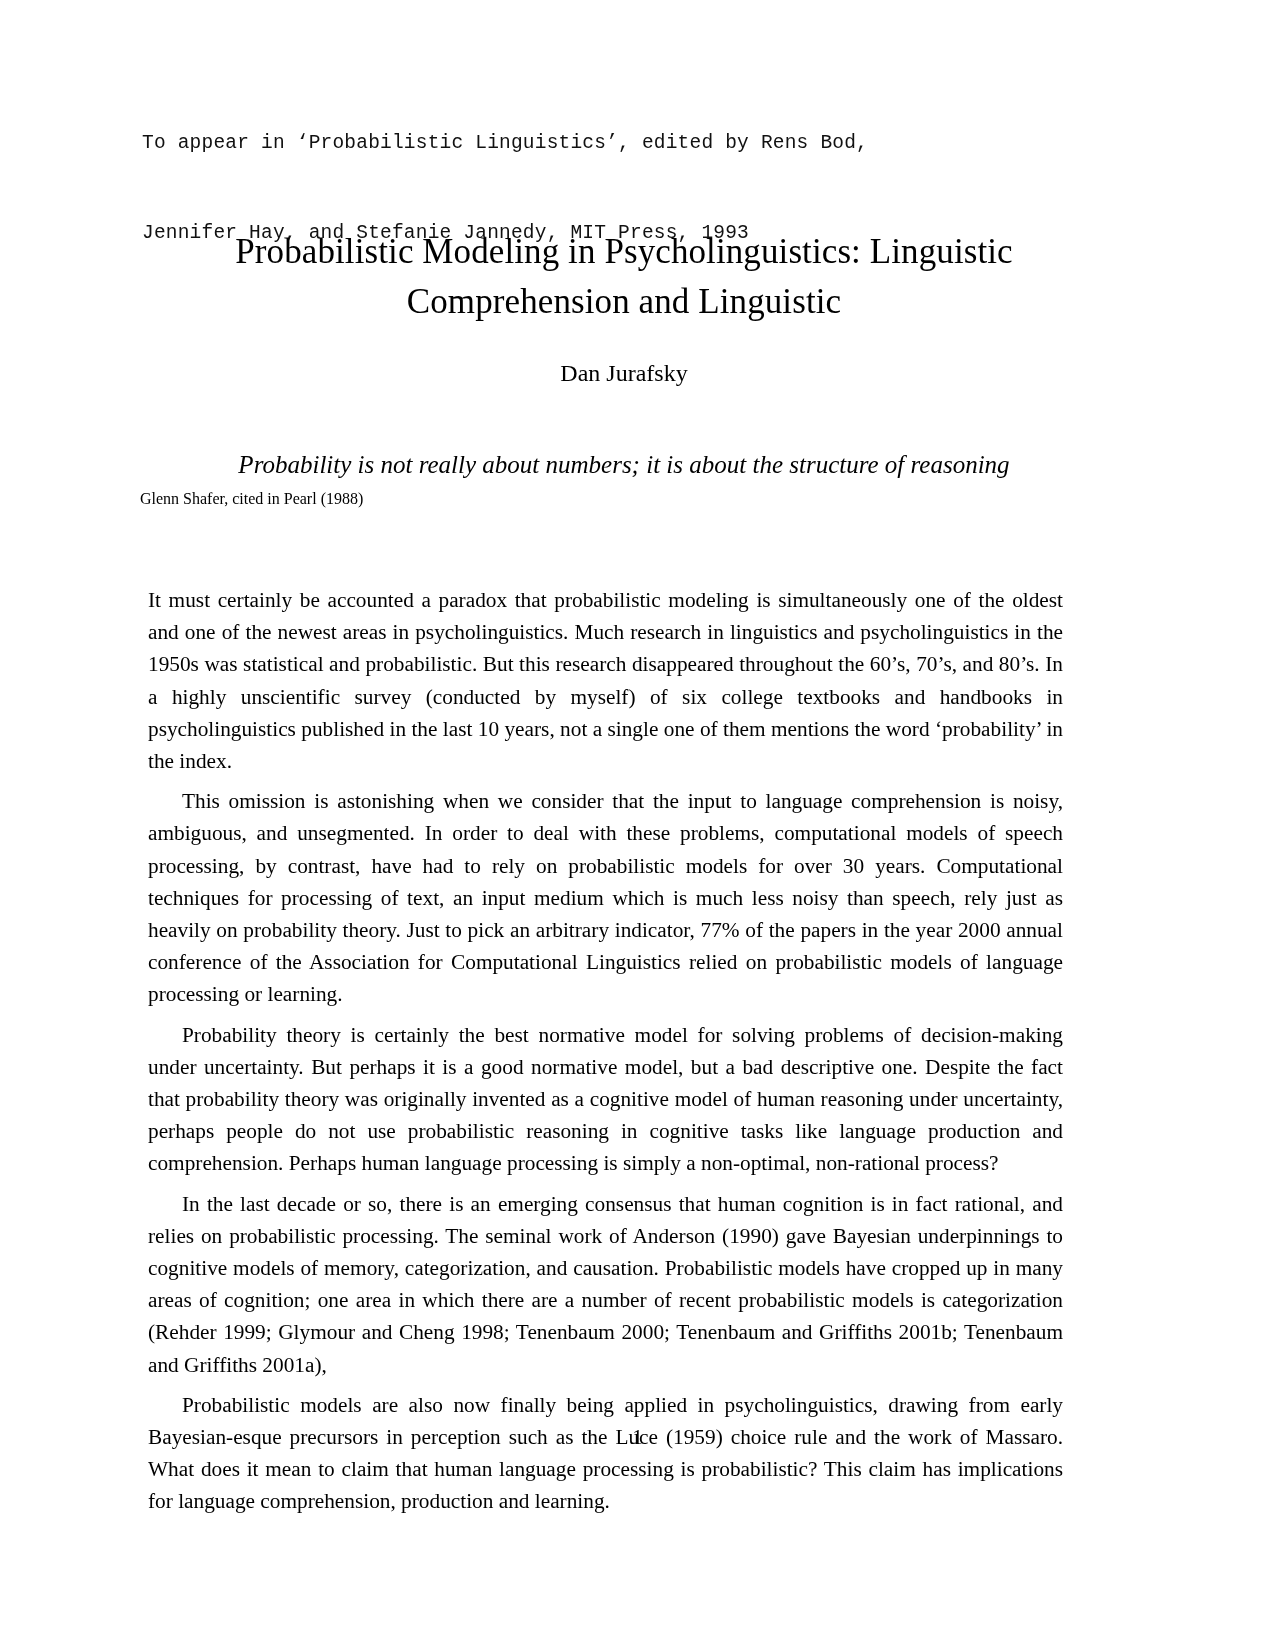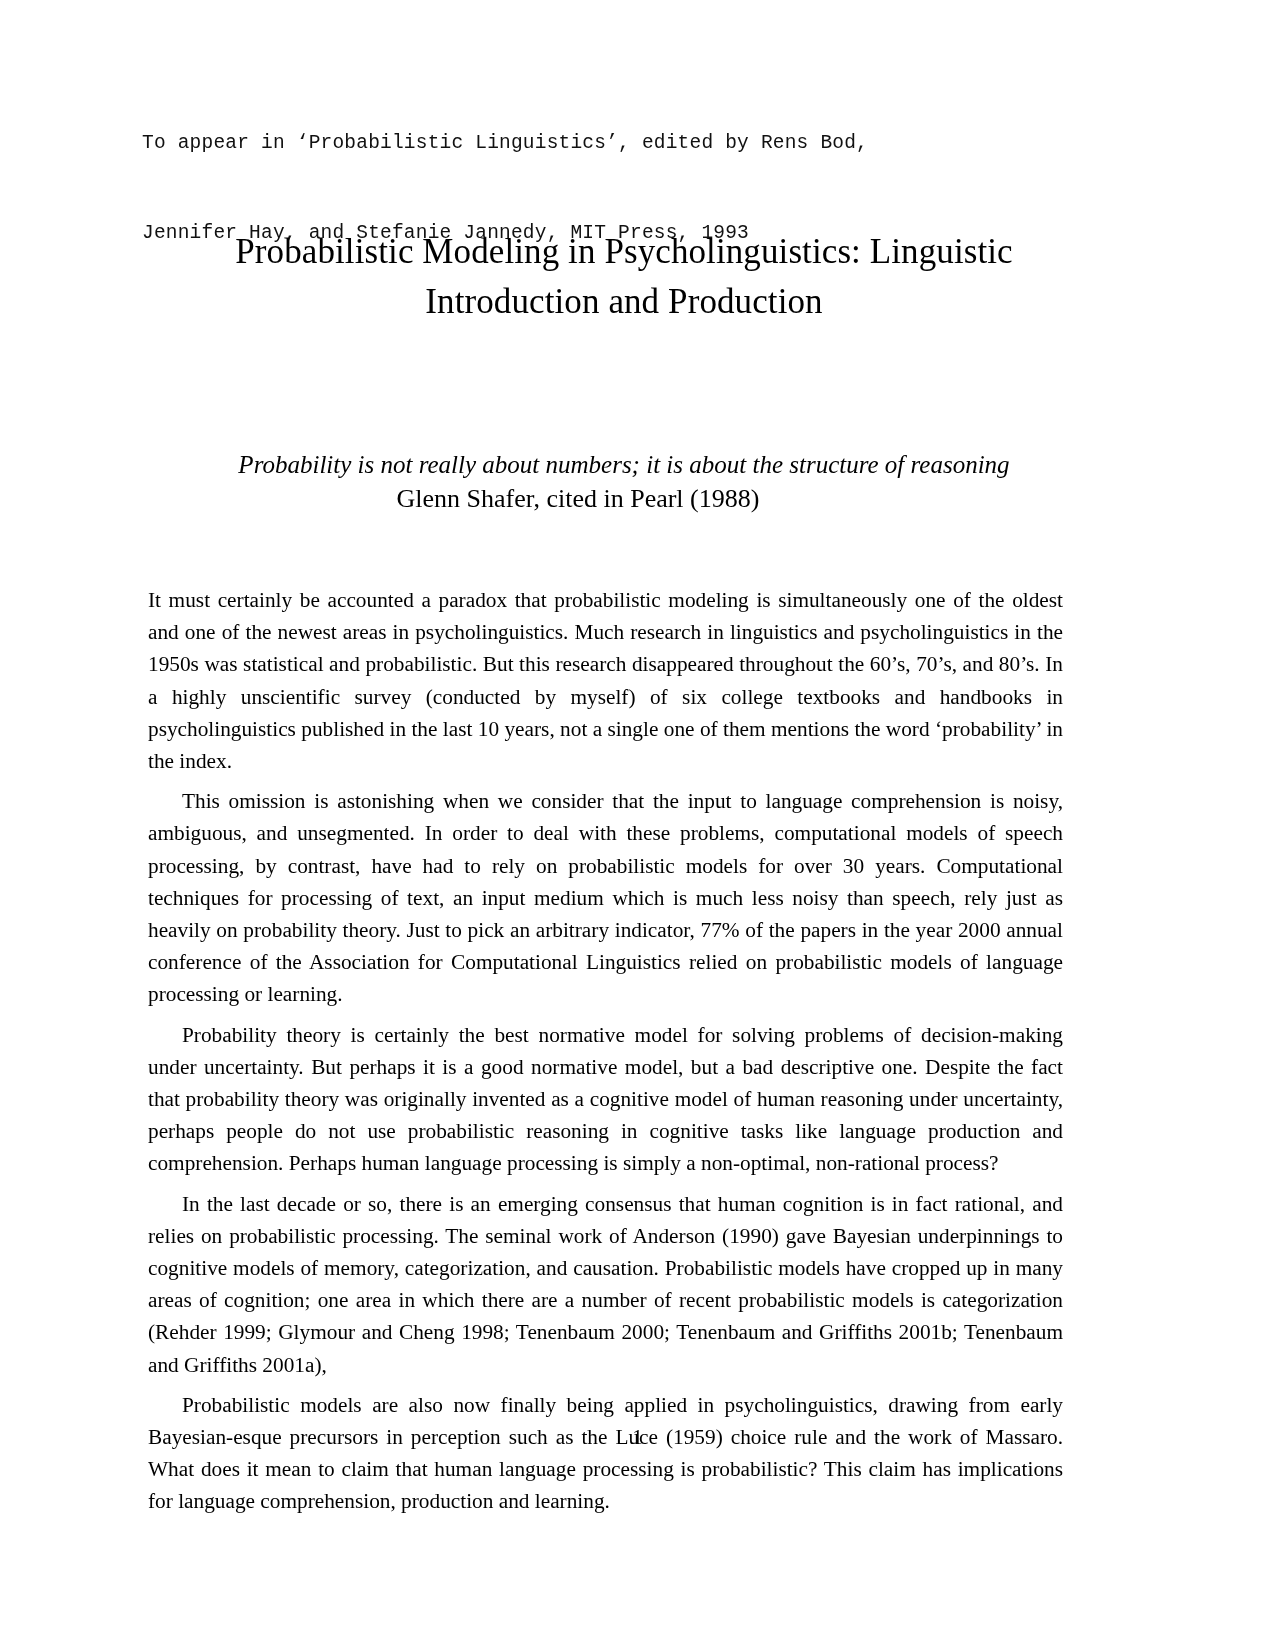--- a/index.html
+++ b/index.html
@@ -75,22 +75,22 @@
   }
   .epigraph-quote {
     font-style: italic;
     font-size: 25px;
     line-height: 30px;
     text-align: center;
     display: block;
   }
   .epigraph-attrib {
     display: block;
-    text-align: center;
-    font-size: 26px;
+    text-align: left;
+    font-size: 16px;
     line-height: 32px;
     padding-right: 92px;
     margin-top: 3px;
   }
 
   
   .section-head {
     position: absolute;
     left: 140px;
     top: 533px;
@@ -141,24 +141,25 @@
 <div class="page">
 
   <div class="preheader">
     <span class="ph-line">To appear in ‘Probabilistic Linguistics’, edited by Rens Bod,</span>
     <span class="ph-line">Jennifer Hay, and Stefanie Jannedy, MIT Press, 1993</span>
   </div>
 
   <div class="title-block">
     <h1 class="paper-title">
       <span class="tline">Probabilistic Modeling in Psycholinguistics: Linguistic</span>
-      <span class="tline">Introduction and Production</span>
+      <span class="tline">Comprehension and Linguistic</span>
     </h1>
   </div>
 
+  <div class="author">Dan Jurafsky</div>
 
   <div class="epigraph">
     <span class="epigraph-quote">Probability is not really about numbers; it is about the structure of reasoning</span>
     <span class="epigraph-attrib">Glenn Shafer, cited in Pearl (1988)</span>
   </div>
 
 
   <div class="body-text">
     <p>It must certainly be accounted a paradox that probabilistic modeling is simultaneously one of the oldest and one of the newest areas in psycholinguistics. Much research in linguistics and psycholinguistics in the 1950s was statistical and probabilistic. But this research disappeared throughout the 60’s, 70’s, and 80’s. In a highly unscientific survey (conducted by myself) of six college textbooks and handbooks in psycholinguistics published in the last 10 years, not a single one of them mentions the word ‘probability’ in the index.</p>
     <p class="indent">This omission is astonishing when we consider that the input to language comprehension is noisy, ambiguous, and unsegmented. In order to deal with these problems, computational models of speech processing, by contrast, have had to rely on probabilistic models for over 30 years. Computational techniques for processing of text, an input medium which is much less noisy than speech, rely just as heavily on probability theory. Just to pick an arbitrary indicator, 77% of the papers in the year 2000 annual conference of the Association for Computational Linguistics relied on probabilistic models of language processing or learning.</p>

